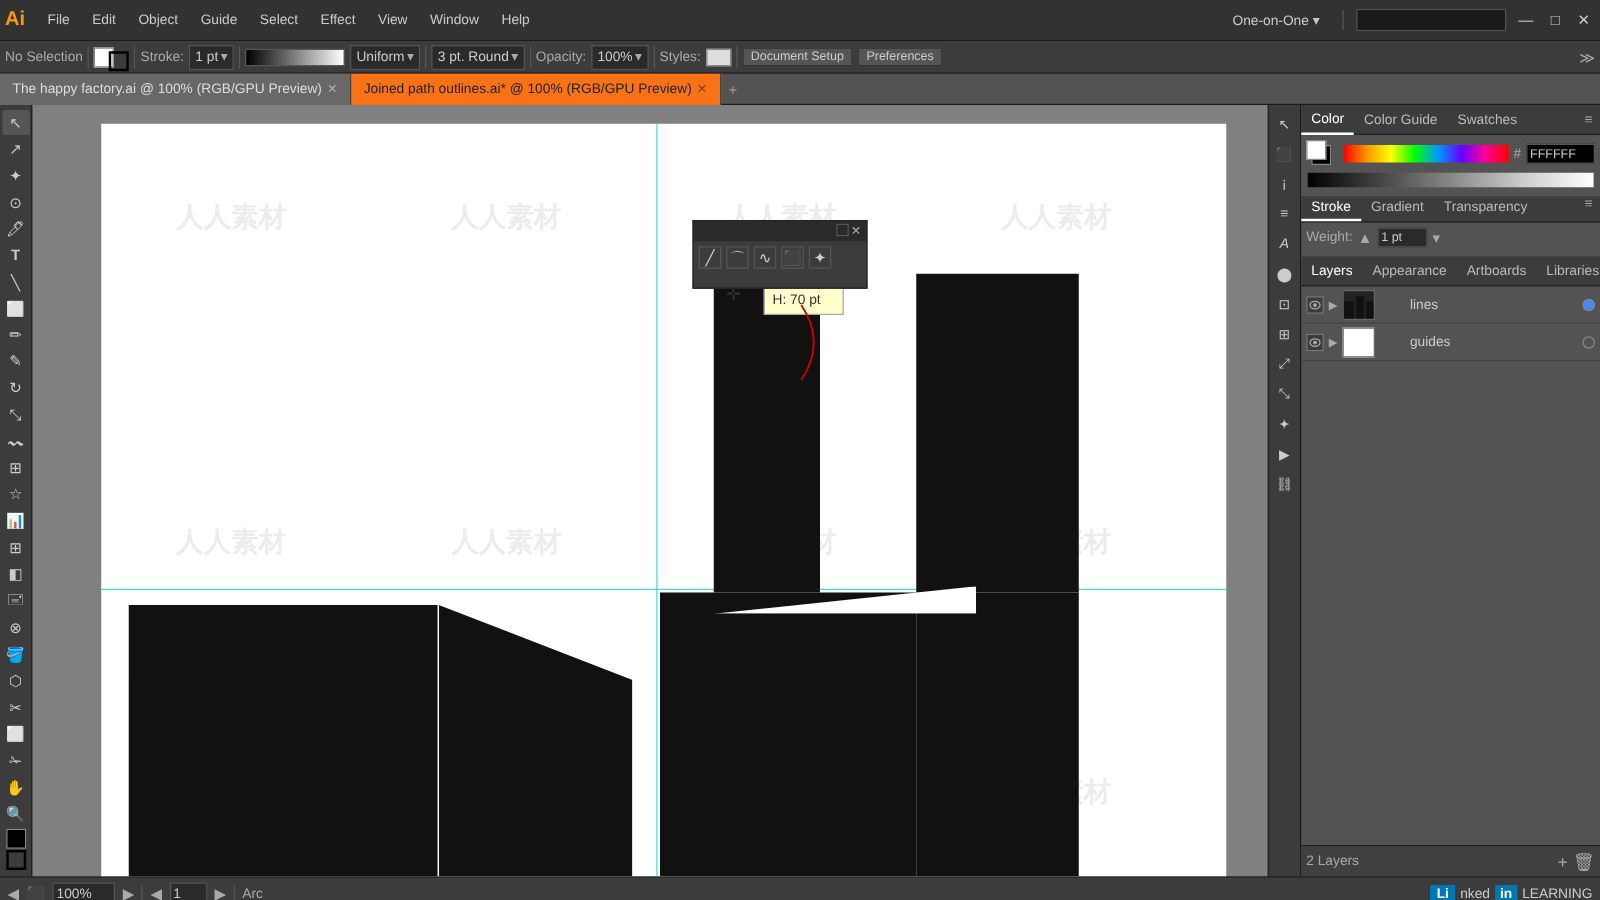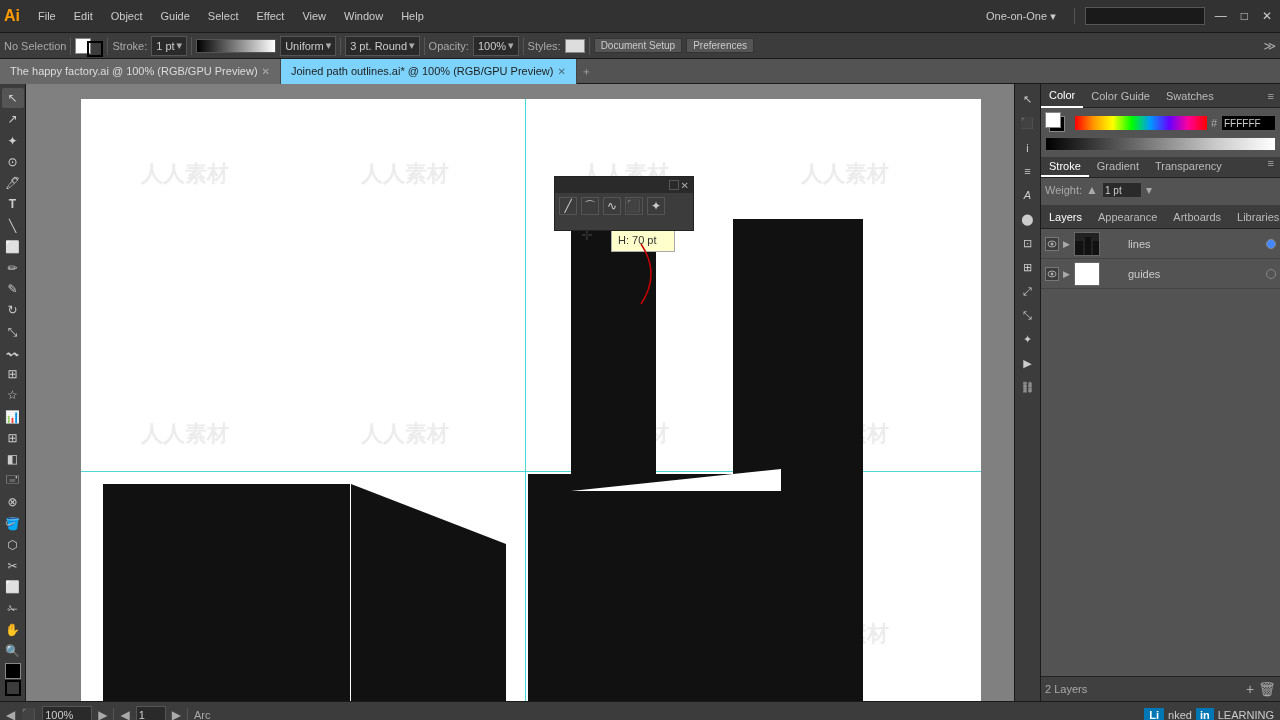--- a/index.html
+++ b/index.html
@@ -37,21 +37,21 @@
     
     #tabs-bar {
       display: flex; align-items: center; height: 25px;
       background: #535353; border-bottom: 1px solid #1a1a1a;
     }
     .tab {
       display: flex; align-items: center; padding: 0 10px; height: 25px;
       background: #686868; border-right: 1px solid #444; font-size: 11px; color: #ddd;
       cursor: pointer; gap: 4px; position: relative;
     }
-    .tab.active { background: #7dd3fc; color: #222; }
+    .tab.active { background: #f97316; color: #222; }
     .tab-close { font-size: 10px; opacity: 0.6; }
 
     
     #main-layout { display: flex; height: calc(720px - 26px - 26px - 25px - 26px); }
 
     
     #left-toolbar {
       width: 26px; background: #3c3c3c; border-right: 1px solid #1a1a1a;
       display: flex; flex-direction: column; align-items: center; padding: 4px 0; gap: 1px;
       overflow: hidden;

